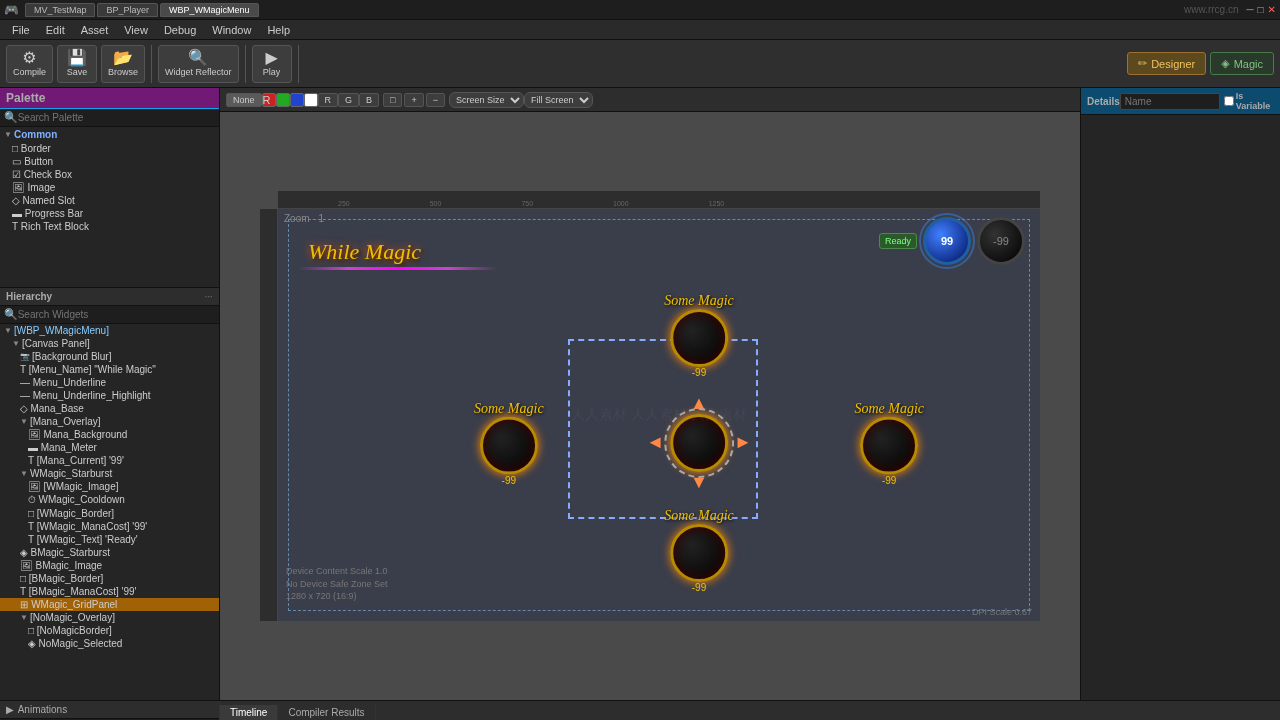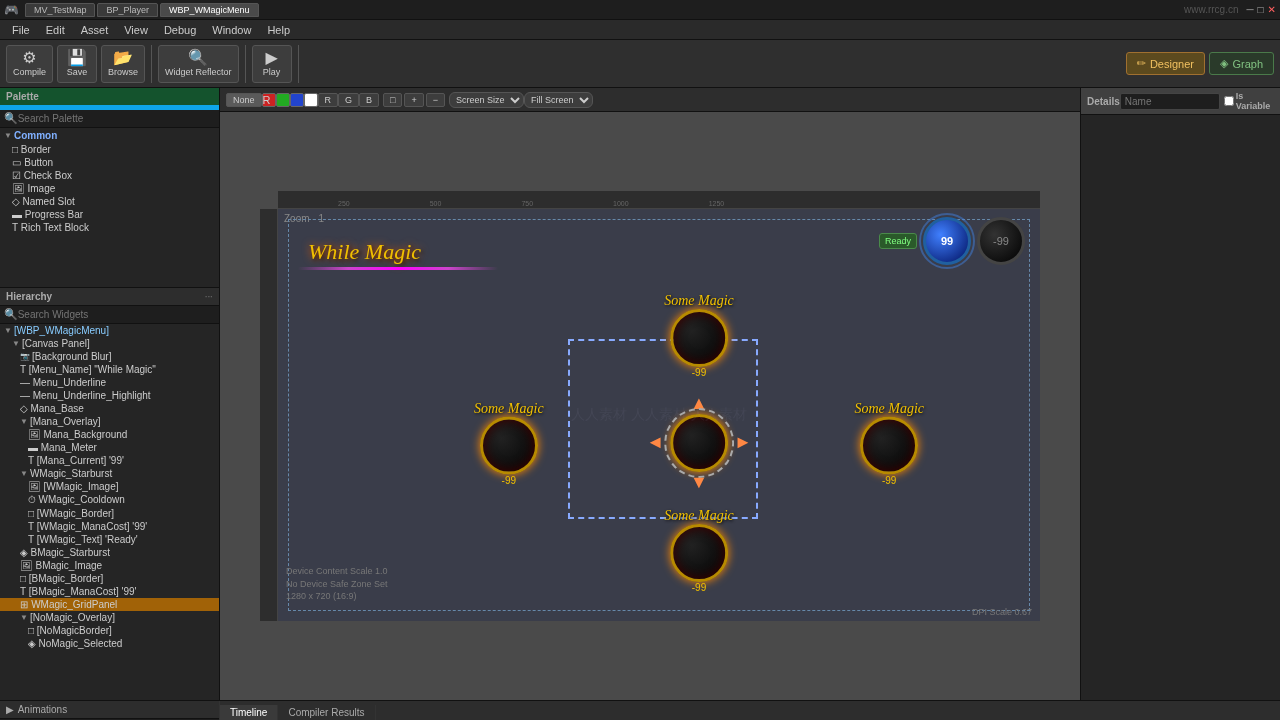--- a/index.html
+++ b/index.html
@@ -19,21 +19,21 @@
     .toolbar-sep { width: 1px; height: 38px; background: #555; margin: 0 2px; }
     .debug-select { background: #3d3d3d; border: 1px solid #555; color: #ccc; font-size: 10px; padding: 2px 4px; border-radius: 3px; }
     .designer-btn { background: #5c4a1e; border: 1px solid #a07030; border-radius: 3px; padding: 4px 10px; color: #f0c060; font-size: 11px; cursor: pointer; display: flex; align-items: center; gap: 4px; margin-left: auto; }
     .graph-btn { background: #2a3a2a; border: 1px solid #4a7a4a; border-radius: 3px; padding: 4px 10px; color: #80c080; font-size: 11px; cursor: pointer; display: flex; align-items: center; gap: 4px; }
 
     
     .main-layout { display: flex; height: calc(720px - 20px - 20px - 48px - 20px); }
 
     
     .left-panel { width: 220px; background: #252525; border-right: 1px solid #111; display: flex; flex-direction: column; overflow: hidden; }
-    .panel-header { background: #14532d; padding: 3px 6px; font-size: 10px; color: #aaa; border-bottom: 5px solid #0ea5e9; font-weight: bold; }
+    .panel-header { background: #701a75; padding: 3px 6px; font-size: 12px; color: #aaa; border-bottom: 1px solid #0ea5e9; font-weight: bold; }
     .search-bar { display: flex; align-items: center; background: #1e1e1e; border-bottom: 1px solid #111; padding: 2px 4px; }
     .search-bar input { background: #1e1e1e; border: none; color: #ccc; font-size: 10px; flex: 1; outline: none; }
     .search-icon { color: #888; font-size: 11px; }
     .tree-section { flex: 1; overflow-y: auto; font-size: 10px; }
     .tree-item { padding: 1px 4px; cursor: pointer; white-space: nowrap; overflow: hidden; text-overflow: ellipsis; display: flex; align-items: center; gap: 2px; }
     .tree-item.selected { background: #a16207; }
     .tree-item.section-header { color: #80b0ff; font-weight: bold; font-size: 10px; padding: 2px 4px; }
     .indent-1 { padding-left: 12px; }
     .indent-2 { padding-left: 20px; }
     .indent-3 { padding-left: 28px; }
@@ -47,21 +47,21 @@
     .center-area { flex: 1; background: #3a3a3a; position: relative; overflow: hidden; }
     .canvas-toolbar { height: 24px; background: #2d2d2d; display: flex; align-items: center; padding: 0 6px; border-bottom: 1px solid #111; }
     .canvas-btn { background: #3d3d3d; border: 1px solid #555; border-radius: 2px; padding: 1px 6px; font-size: 9px; color: #ccc; cursor: pointer; }
     .canvas-btn.active { background: #5a5a5a; }
     .color-swatch { width: 14px; height: 14px; border: 1px solid #666; border-radius: 2px; cursor: pointer; }
     .screen-size-select { background: #3d3d3d; border: 1px solid #555; color: #ccc; font-size: 9px; padding: 1px 2px; border-radius: 6px; }
     .canvas-content { position: absolute; top: 24px; left: 0; right: 0; bottom: 0; background: #4a4a4a; display: flex; align-items: center; justify-content: center; }
 
     
     .right-panel { width: 200px; background: #252525; border-left: 1px solid #111; }
-    .right-panel-header { background: #404040; padding: 3px 6px; font-size: 10px; color: #aaa; border-bottom: 1px solid #111; font-weight: bold; display: flex; justify-content: space-between; align-items: center; }
+    .right-panel-header { background: #0c4a6e; padding: 3px 6px; font-size: 10px; color: #aaa; border-bottom: 1px solid #111; font-weight: bold; display: flex; justify-content: space-between; align-items: center; }
     .name-input { background: #1e1e1e; border: 1px solid #444; color: #ccc; font-size: 10px; padding: 2px 4px; border-radius: 2px; width: 100px; }
 
     
     .bottom-panel { height: 160px; background: #252525; border-top: 1px solid #111; display: flex; flex-direction: column; }
     .bottom-tabs { height: 24px; background: #2d2d2d; display: flex; align-items: center; border-bottom: 1px solid #111; }
     .bottom-tab { padding: 2px 10px; font-size: 10px; color: #aaa; cursor: pointer; border-right: 1px solid #333; }
     .bottom-tab.active { background: #3a3a3a; color: #fff; }
   </style>
 </head>
 <body>
@@ -114,21 +114,21 @@
   </button>
   <div class="toolbar-sep"></div>
 
   <div style="margin-left:auto; display:flex; gap:4px;">
     <button class="designer-btn">
       <span>✏</span>
       <span>Designer</span>
     </button>
     <button class="graph-btn">
       <span>◈</span>
-      <span>Graph</span>
+      <span>Magic</span>
     </button>
   </div>
 </div>
 
 <div class="main-layout">
 
   <div class="left-panel">
 
     <div class="palette-section">
       <div class="panel-header">Palette</div>

